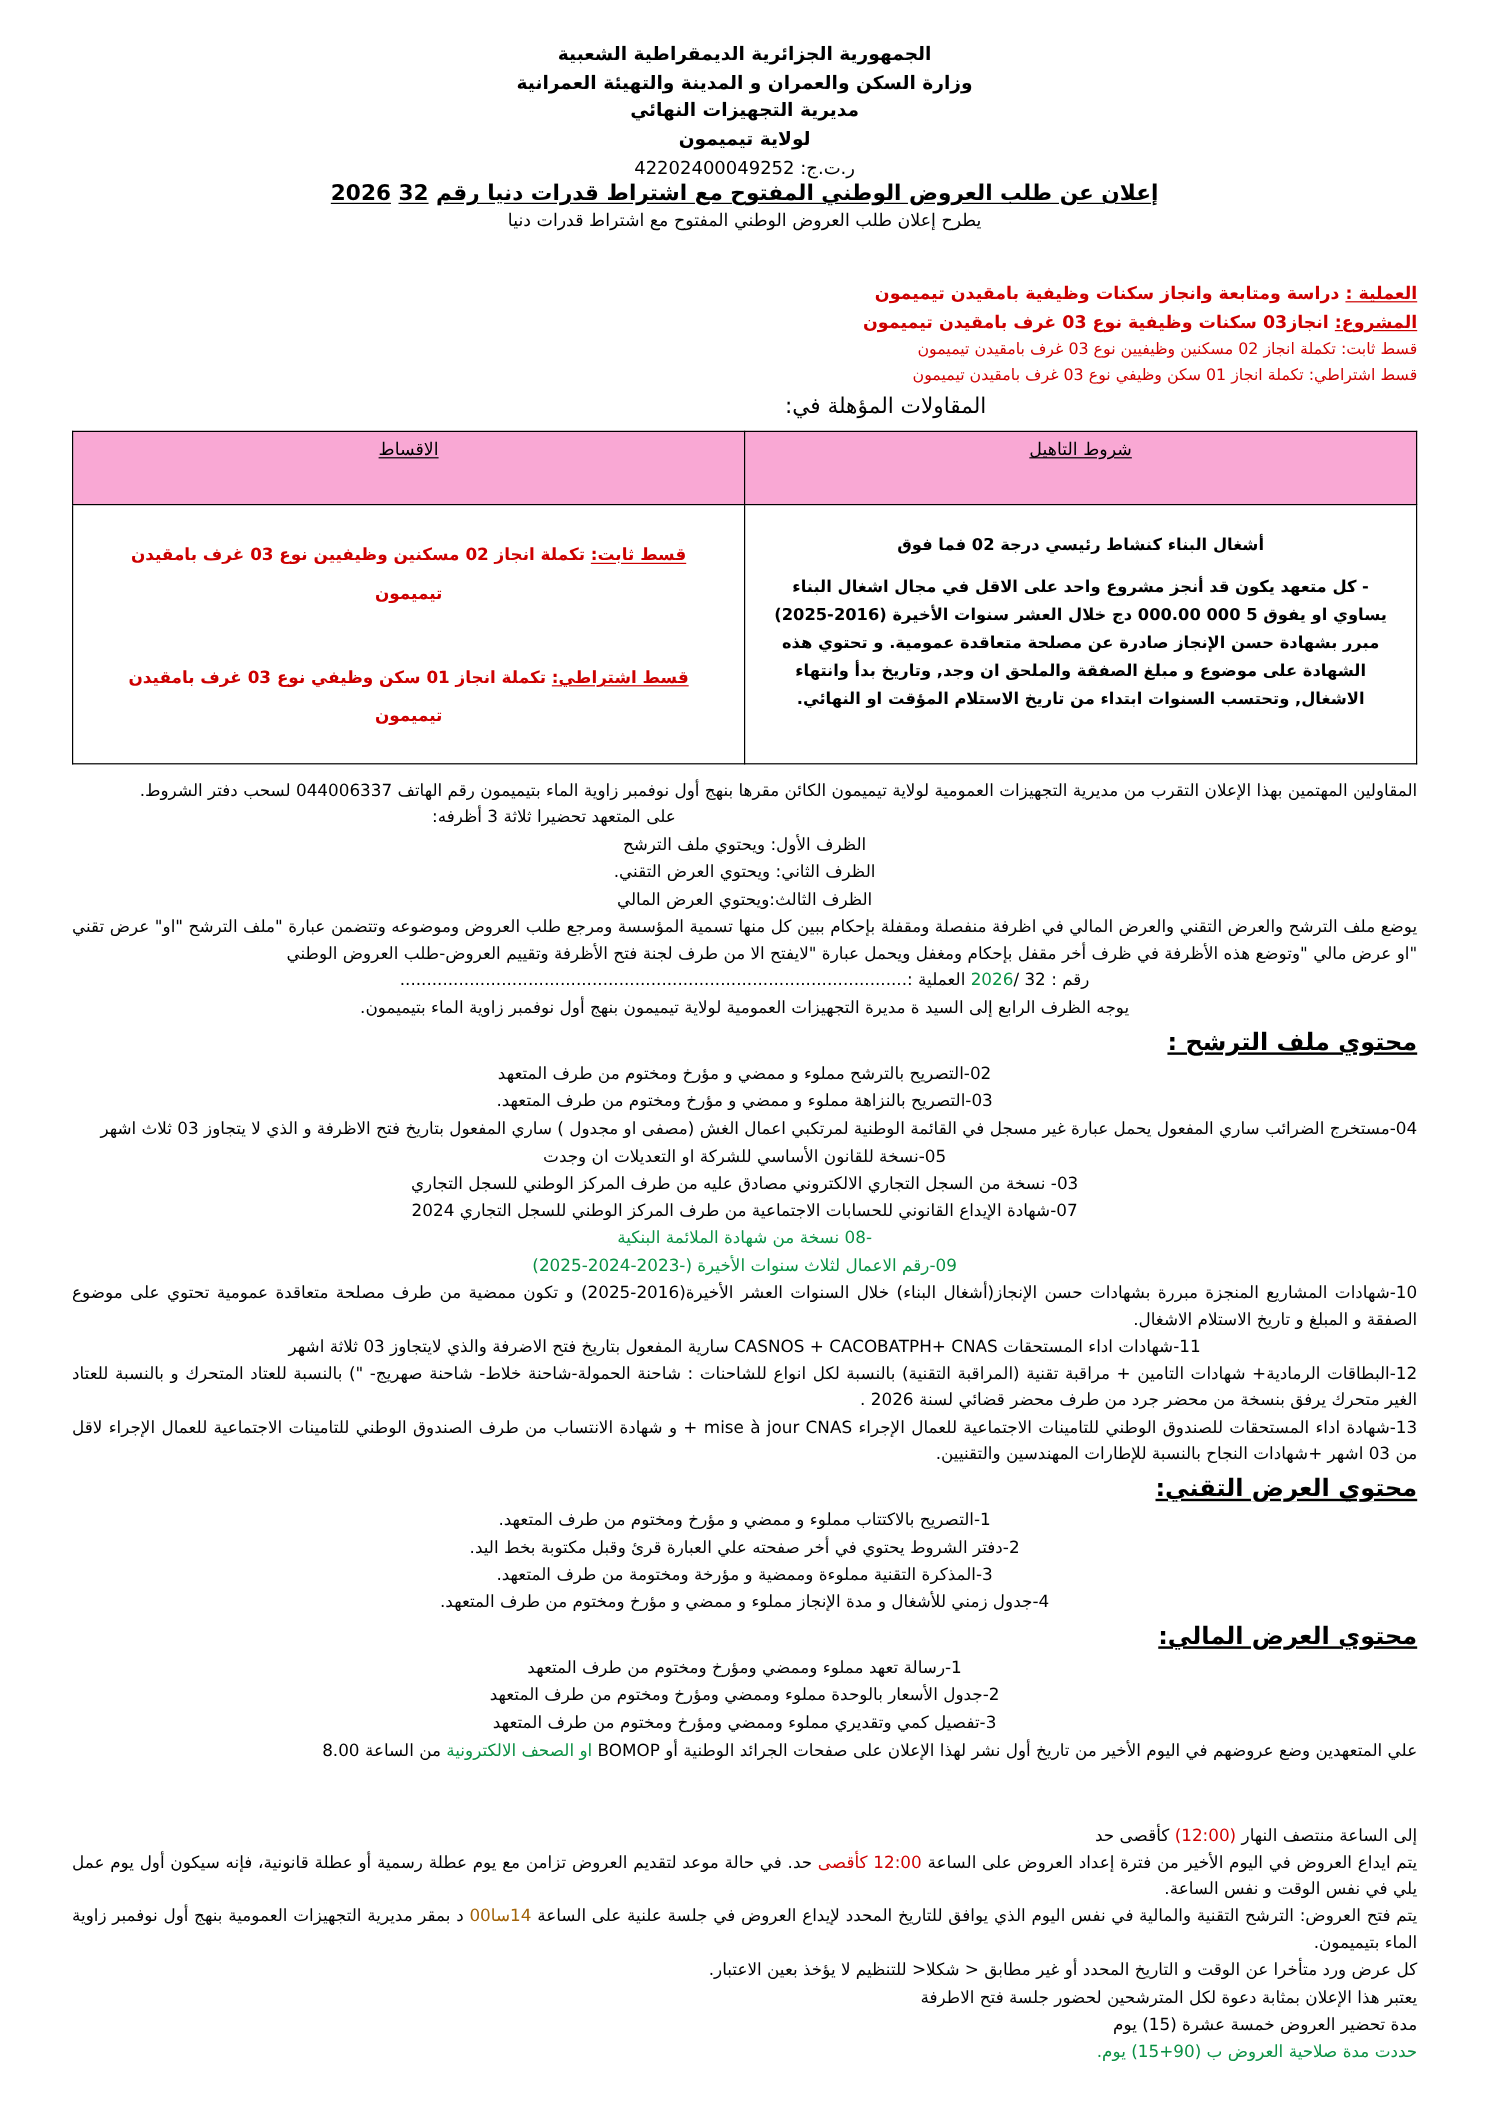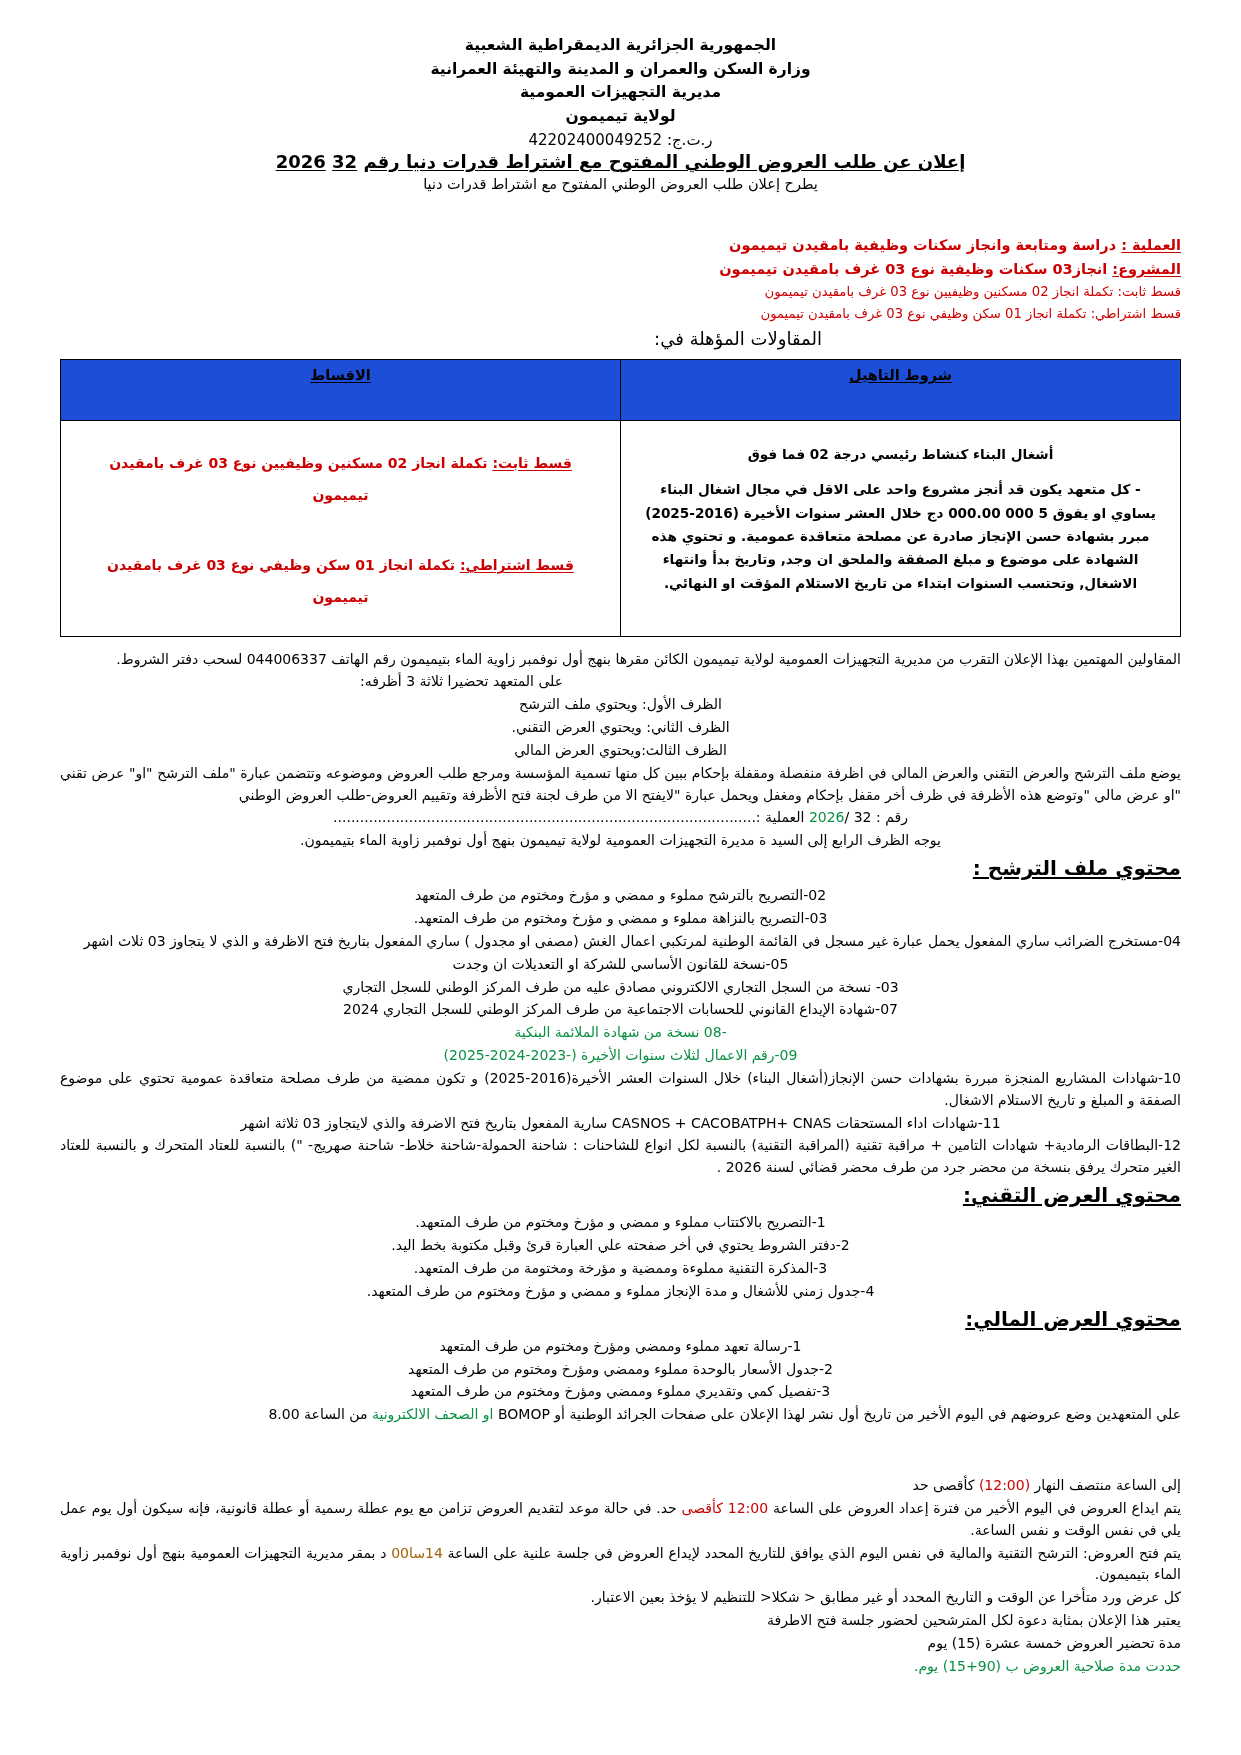--- a/index.html
+++ b/index.html
@@ -94,24 +94,24 @@
     border-collapse: collapse;
     margin-top: 10px;
     table-layout: fixed;
   }
   table.tnd th,
   table.tnd td {
     border: 1px solid #000;
     vertical-align: top;
   }
   table.tnd thead th {
-    background: #1d4ed8;
+    background: #f9a8d4;
     height: 52px;
     font-size: 14.5px;
-    font-weight: bold;
+    font-weight: normal;
     text-align: center;
     padding-top: 7px;
   }
   table.tnd thead th .u {
     text-decoration: underline;
     text-underline-offset: 2px;
   }
   td.installments {
     width: 51%;
     text-align: center;
@@ -182,21 +182,21 @@
   .ltr { direction: ltr; unicode-bidi: embed; display: inline-block; }
 </style>
 </head>
 <body>
 
 <div class="page">
 
   <div class="header">
     <span class="hline">الجمهورية الجزائرية الديمقراطية الشعبية</span>
     <span class="hline">وزارة السكن والعمران و المدينة  والتهيئة العمرانية</span>
-    <span class="hline">مديرية التجهيزات العمومية</span>
+    <span class="hline">مديرية التجهيزات النهائي</span>
     <span class="hline">لولاية تيميمون</span>
   </div>
 
   <div class="rcj">
     <span>ر.ت.ج:</span>
     <span class="num">42202400049252</span>
   </div>
 
   <div class="announce-title">
     <span class="u">إعلان عن طلب العروض الوطني المفتوح مع اشتراط قدرات دنيا رقم</span>
@@ -280,20 +280,21 @@
     <p class="li center">03-التصريح بالنزاهة مملوء و ممضي و مؤرخ ومختوم من طرف المتعهد.</p>
     <p class="li just">04-مستخرج الضرائب ساري المفعول يحمل عبارة غير مسجل في القائمة الوطنية لمرتكبي اعمال الغش (مصفى او مجدول ) ساري المفعول بتاريخ فتح الاظرفة و الذي لا يتجاوز 03 ثلاث اشهر</p>
     <p class="li center">05-نسخة للقانون الأساسي للشركة  او التعديلات ان وجدت</p>
     <p class="li center">03- نسخة من السجل التجاري الالكتروني مصادق عليه من طرف المركز الوطني للسجل التجاري</p>
     <p class="li center">07-شهادة الإيداع القانوني للحسابات الاجتماعية من طرف المركز الوطني للسجل التجاري 2024</p>
     <p class="li center green">-08 نسخة من شهادة الملائمة البنكية</p>
     <p class="li center green">09-رقم الاعمال لثلاث سنوات الأخيرة (-2023-2024-2025)</p>
     <p class="li just">10-شهادات المشاريع المنجزة مبررة بشهادات حسن الإنجاز(أشغال البناء) خلال السنوات العشر الأخيرة(2016-2025) و تكون ممضية من طرف مصلحة متعاقدة عمومية  تحتوي على موضوع الصفقة و المبلغ و تاريخ الاستلام الاشغال.</p>
     <p class="li center">11-شهادات اداء المستحقات CASNOS + CACOBATPH+ CNAS  سارية المفعول بتاريخ فتح الاضرفة والذي لايتجاوز 03 ثلاثة اشهر</p>
     <p class="li just">12-البطاقات الرمادية+ شهادات التامين + مراقبة تقنية (المراقبة التقنية) بالنسبة لكل انواع للشاحنات : شاحنة الحمولة-شاحنة خلاط- شاحنة صهريج- ") بالنسبة للعتاد المتحرك و بالنسبة للعتاد الغير متحرك يرفق بنسخة من محضر جرد  من طرف محضر قضائي  لسنة 2026 .</p>
+    <p class="li just">13-شهادة اداء المستحقات للصندوق الوطني  للتامينات الاجتماعية للعمال الإجراء   mise à jour CNAS + و شهادة الانتساب من طرف الصندوق الوطني للتامينات الاجتماعية للعمال الإجراء لاقل من 03 اشهر  +شهادات  النجاح  بالنسبة للإطارات  المهندسين  والتقنيين.</p>
 
     <p class="sec-title">
       <span class="u">محتوي العرض التقني:</span>
     </p>
     <p class="li center">1-التصريح بالاكتتاب مملوء و ممضي و مؤرخ ومختوم من طرف المتعهد.</p>
     <p class="li center">2-دفتر الشروط يحتوي في أخر صفحته علي العبارة قرئ وقبل مكتوبة بخط اليد.</p>
     <p class="li center">3-المذكرة التقنية مملوءة وممضية و مؤرخة ومختومة من طرف المتعهد.</p>
     <p class="li center">4-جدول زمني للأشغال و مدة الإنجاز مملوء و ممضي و مؤرخ ومختوم  من طرف المتعهد.</p>
 
     <p class="sec-title">

